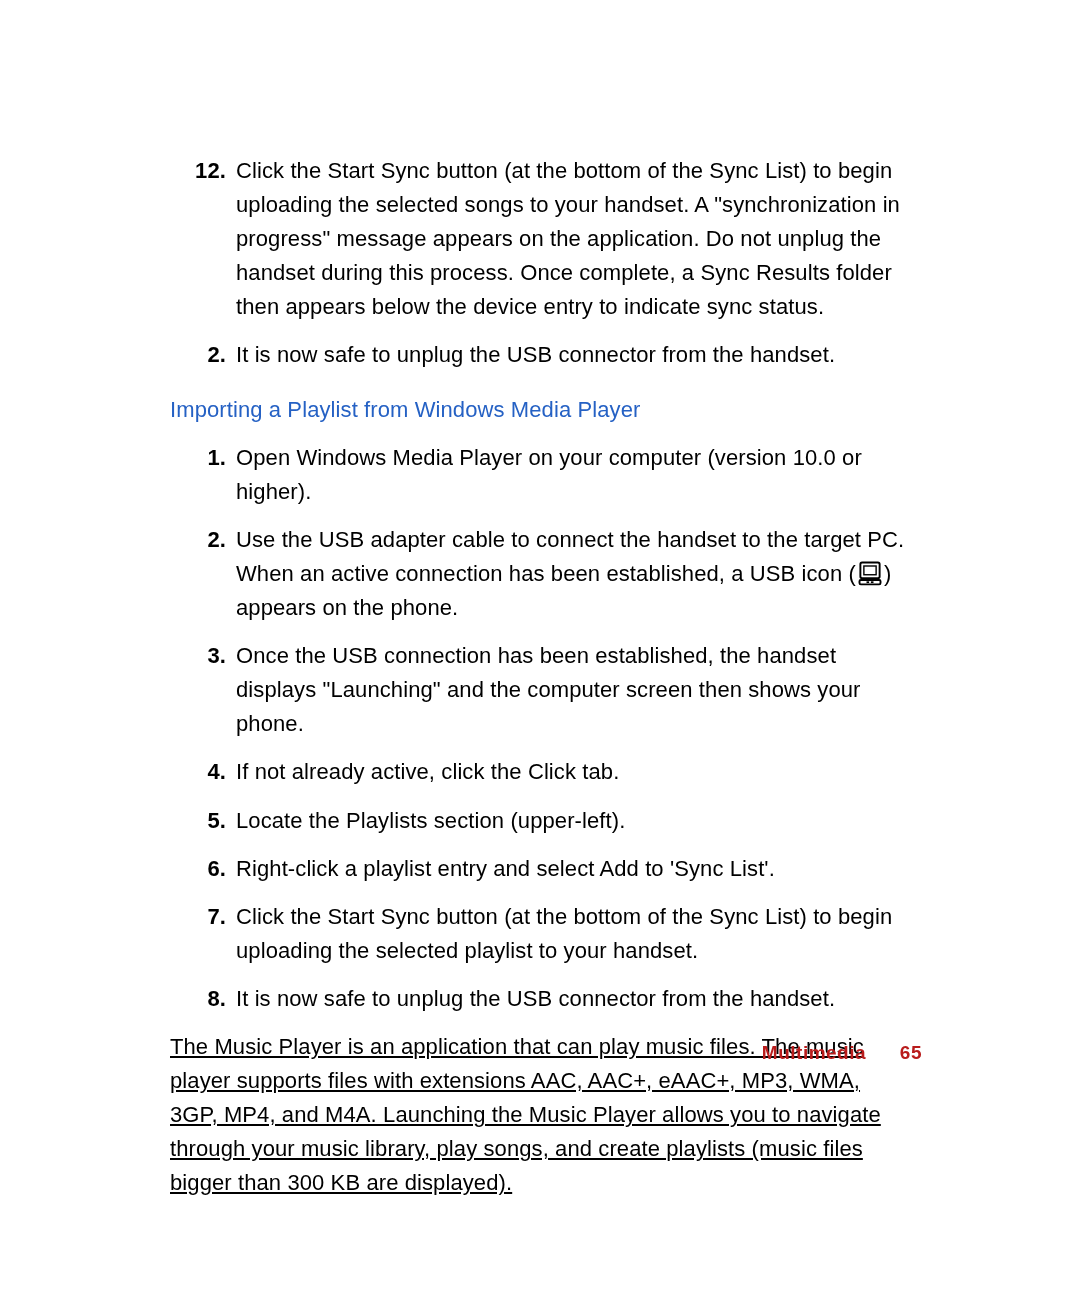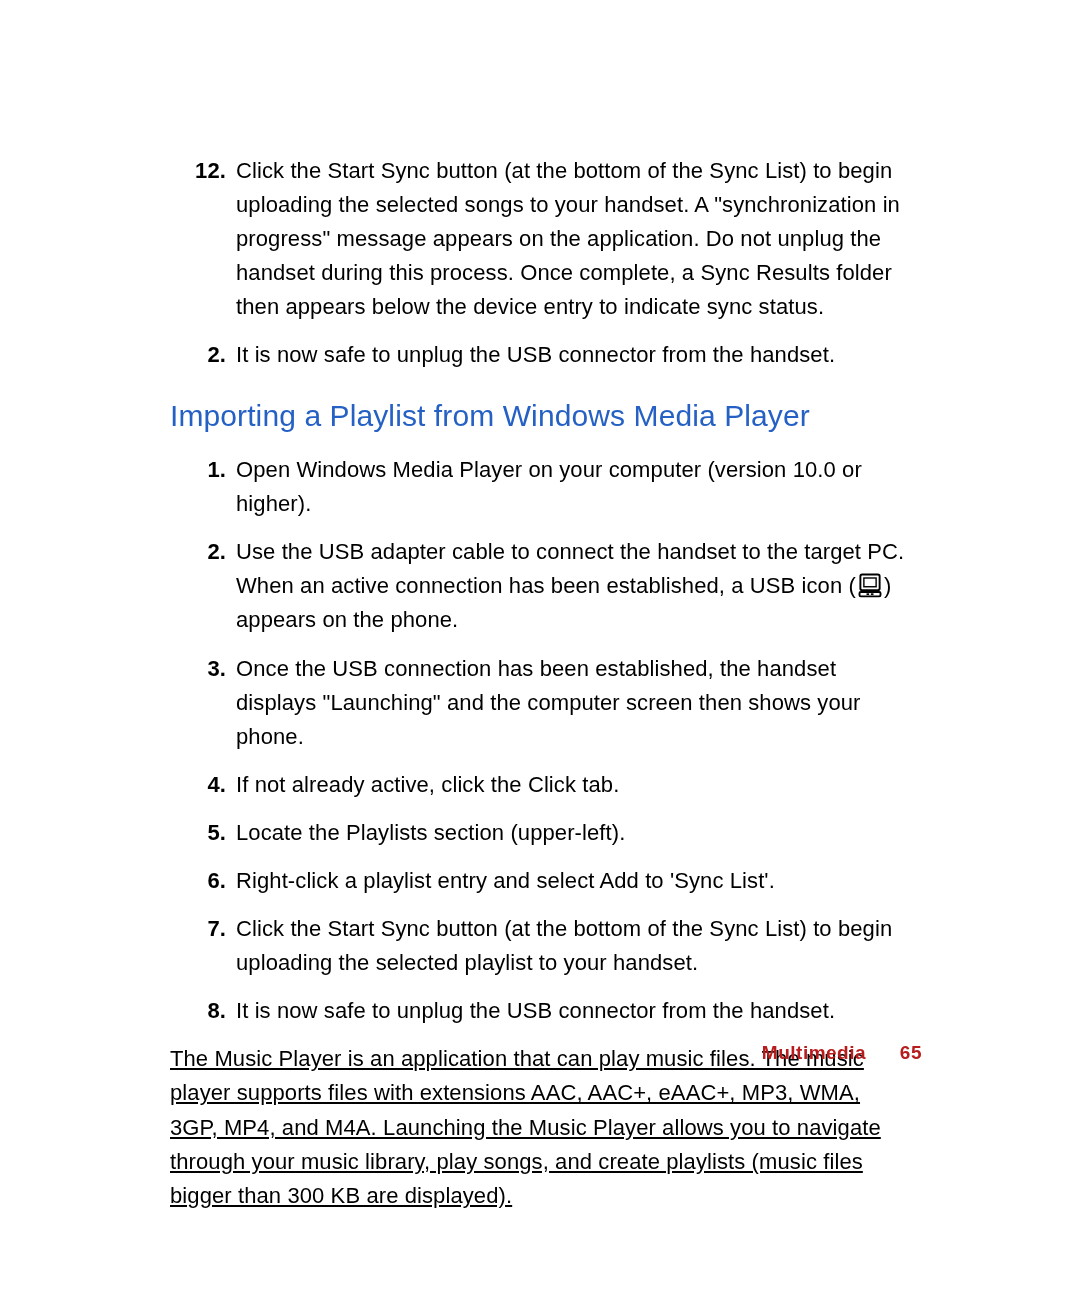--- a/index.html
+++ b/index.html
@@ -35,21 +35,21 @@
     padding-right: 10px;
     font-weight: bold;
     white-space: nowrap;
   }
   .body {
     flex: 1 1 auto;
   }
   .b { font-weight: normal; }
   .subheading {
     color: #2561c4;
-    font-size: 30px;
+    font-size: 22px;
     margin: 20px 0 14px 0;
   }
   .section-heading {
     color: #2561c4;
     font-size: 26px;
     margin: 24px 0 10px 0;
   }
   .paragraph {
     margin: 0 0 14px 0;
     text-decoration: underline;

